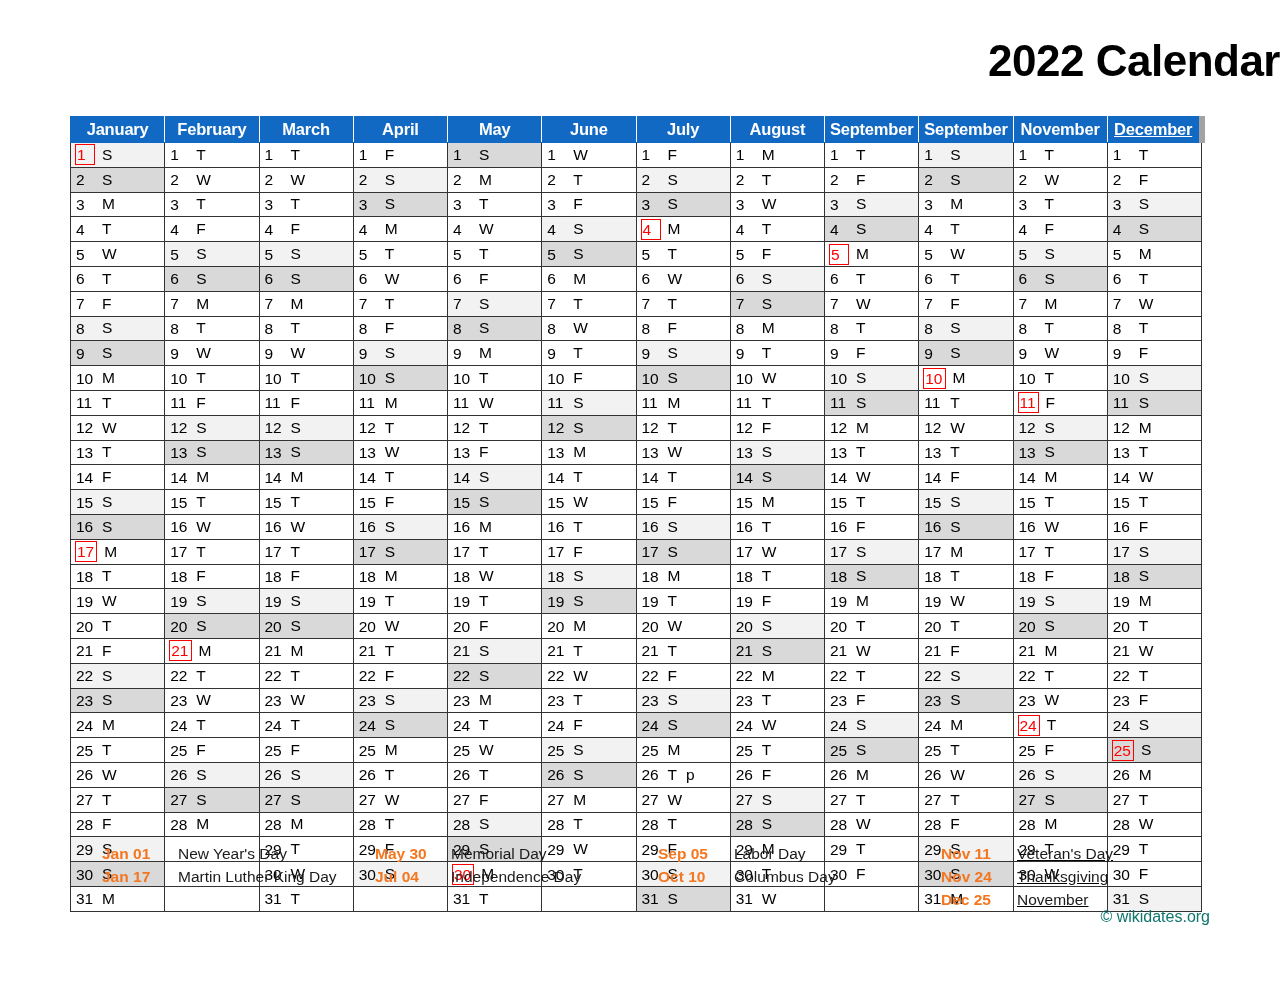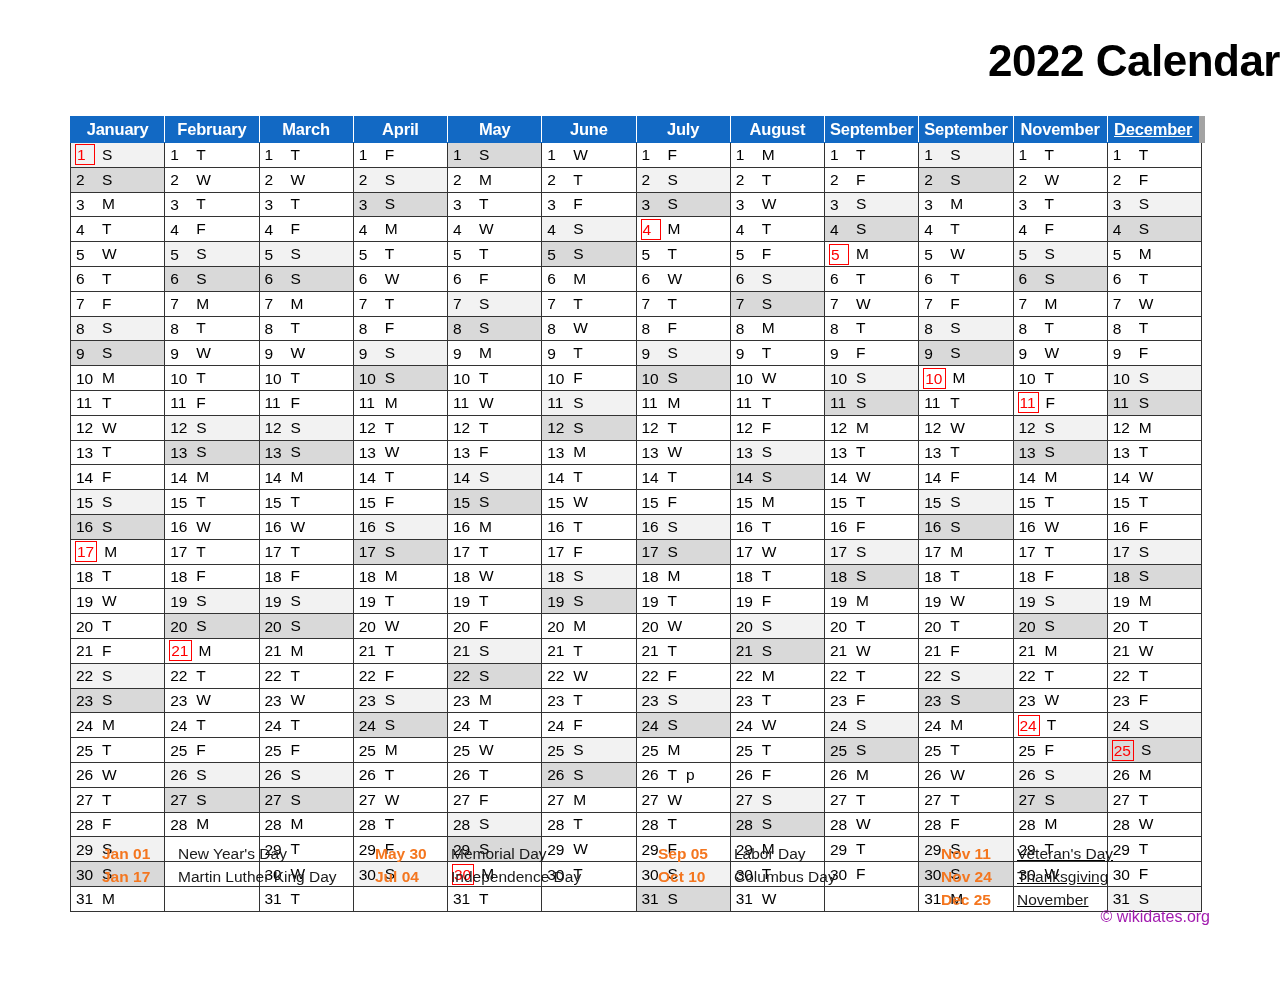--- a/index.html
+++ b/index.html
@@ -129,21 +129,21 @@
   }
   .legname {
     color: #1a1a1a;
   }
 
   
   #footer {
     position: absolute;
     right: 70px; top: 908px;
     font-size: 16px;
-    color: #a21caf;
+    color: #0f766e;
     white-space: nowrap;
   }
 </style>
 </head>
 <body>
 
 <div id="page">
 
   <div id="title">2022 Calendar</div>
 

